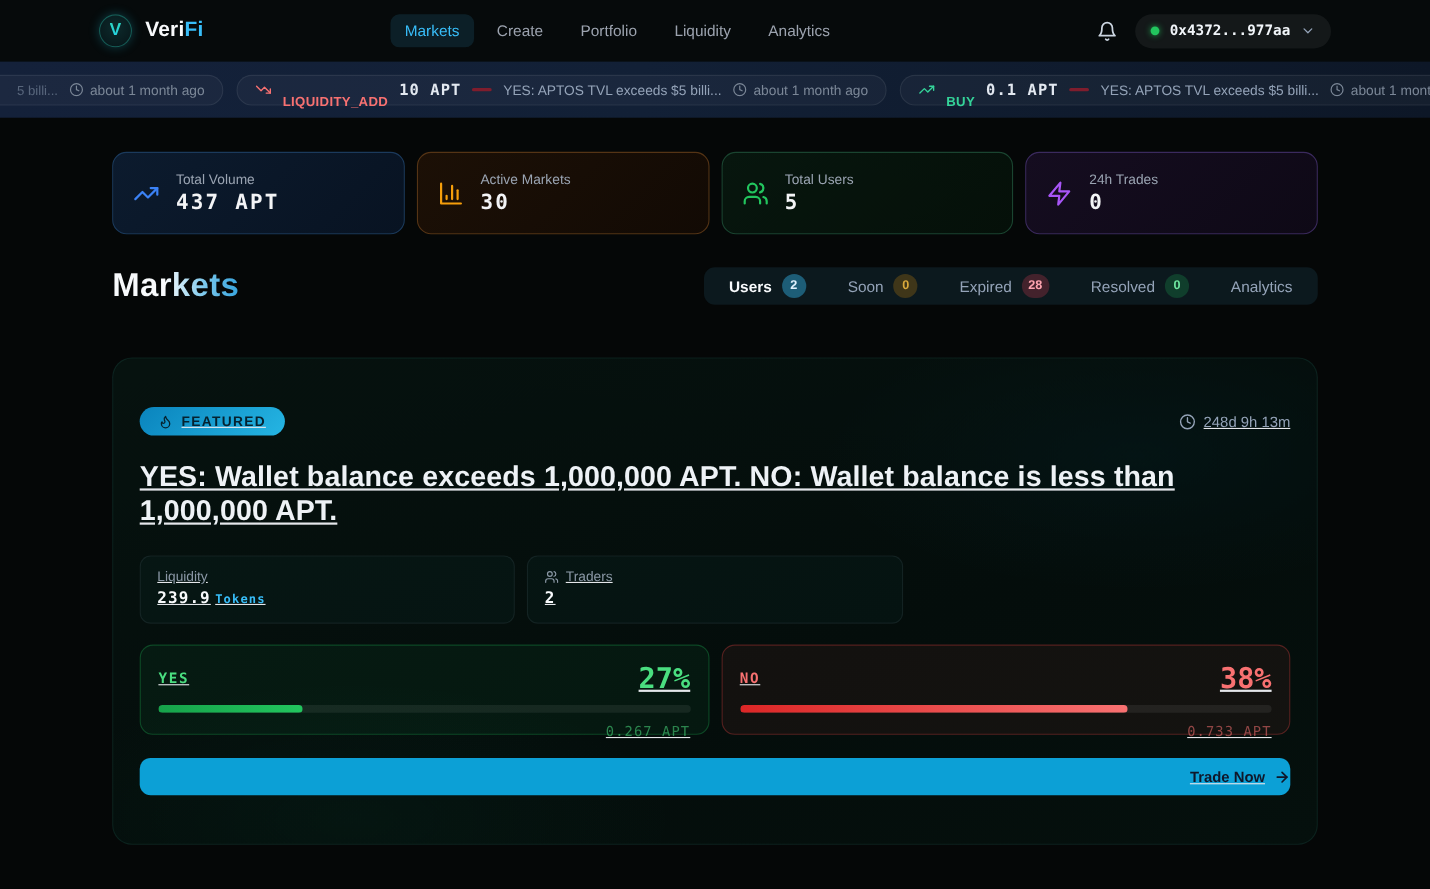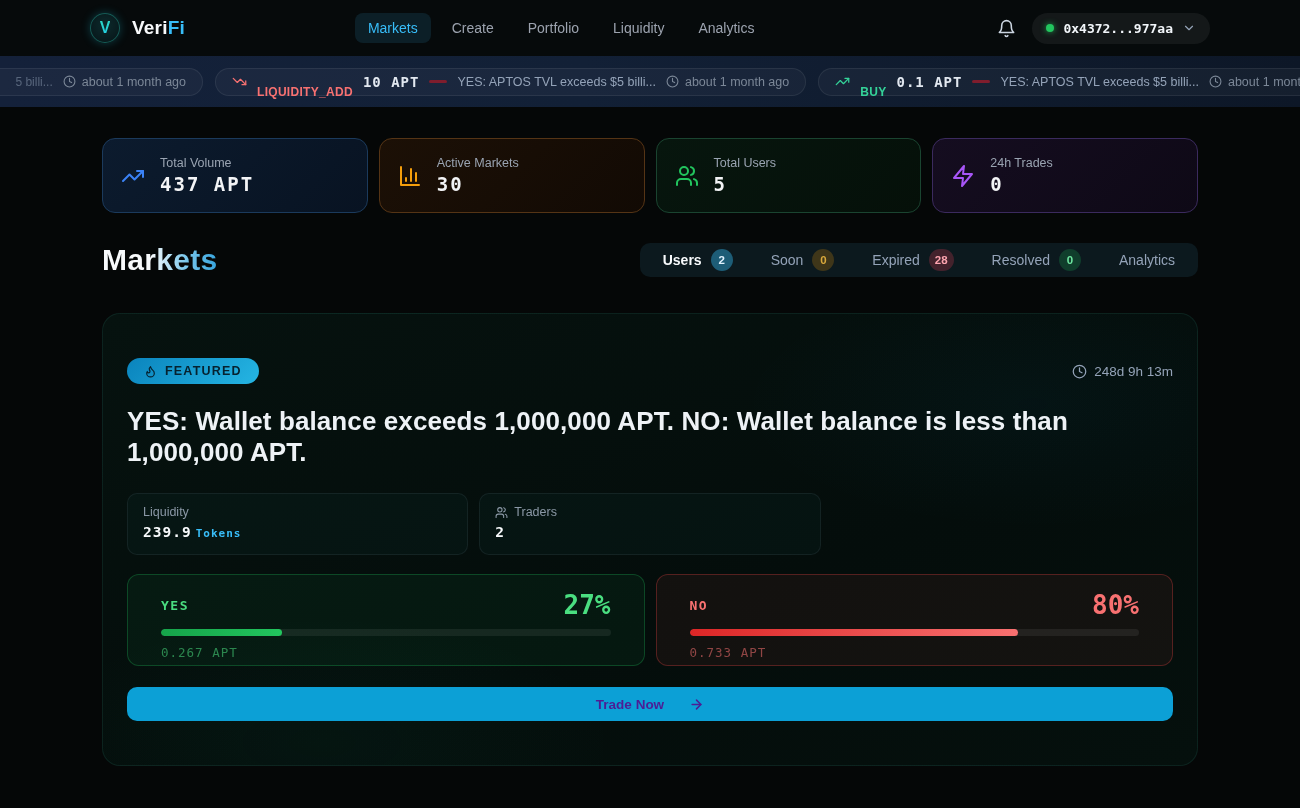--- a/index.html
+++ b/index.html
@@ -116,26 +116,27 @@
     display:flex; align-items:center; justify-content:center;
     font-size:11.5px; font-weight:700;
   }
   .b-cyan  { background:#1d5d77; color:#e0f2fe; }
   .b-amber { background:rgba(245,158,11,.22); color:#d9a93c; }
   .b-red   { background:rgba(244,63,94,.24); color:#fda4af; }
   .b-green { background:rgba(34,197,94,.22); color:#6ee7a0; }
 
   
   .featured {
-    margin-top:36px; border-radius:18px; padding:44px 24px;
+    margin-top:48px; border-radius:18px; padding:44px 24px;
     background:
       radial-gradient(420px 180px at 20% 95%, rgba(16,185,129,.05), transparent 70%),
       radial-gradient(420px 180px at 85% 20%, rgba(14,165,233,.04), transparent 70%),
       linear-gradient(160deg,#06120f 0%,#040d0b 60%,#05100d 100%);
     border:1px solid rgba(94,234,212,.09);
+    text-decoration:underline;
   }
   .feat-top { display:flex; align-items:center; justify-content:space-between; }
   .feat-badge {
     display:flex; align-items:center; gap:8px;
     background:linear-gradient(135deg,#0a84bd,#25b5e3);
     color:#06222f; font-size:12.5px; font-weight:800; letter-spacing:1.2px;
     border-radius:999px; padding:6px 17px;
   }
   .feat-badge svg { color:#06222f; }
   .countdown { display:flex; align-items:center; gap:7px; font-size:13.5px; color:#94a3b8; }
@@ -144,42 +145,42 @@
   .feat-stats { display:grid; grid-template-columns:repeat(3,1fr); gap:11px; margin-top:25px; }
   .fstat {
     height:62px; border-radius:10px; padding:11px 15px;
     background:rgba(45,212,191,.035); border:1px solid rgba(148,163,184,.1);
   }
   .fstat-label { font-size:12.5px; color:#8b98a6; display:flex; align-items:center; gap:6px; }
   .fstat-value { margin-top:5px; font-size:14.5px; font-weight:700; color:#f8fafc; letter-spacing:1px; }
   .fstat-unit { font-size:11px; font-weight:700; color:#38bdf8; margin-left:4px; }
 
   .outcomes { display:grid; grid-template-columns:1fr 1fr; gap:11px; margin-top:19px; }
-  .outcome { height:92px; border-radius:12px; padding:15px 33px; cursor:pointer; }
+  .outcome { height:82px; border-radius:12px; padding:15px 16px; cursor:pointer;text-align:right; }
   .outcome.yes { background:rgba(34,197,94,.06); border:1px solid rgba(34,197,94,.28); }
   .outcome.no  { background:rgba(239,68,68,.065); border:1px solid rgba(239,68,68,.3); }
   .o-head { display:flex; align-items:flex-start; justify-content:space-between; }
   .o-label { font-size:13px; font-weight:700; letter-spacing:1.5px; margin-top:8px; }
   .outcome.yes .o-label { color:#4ade80; }
   .outcome.no  .o-label { color:#f87171; }
   .o-pct { font-size:26px; font-weight:800; }
   .outcome.yes .o-pct { color:#4ade80; }
   .outcome.no  .o-pct { color:#f87171; }
   .o-track { margin-top:9px; height:7px; border-radius:4px; background:rgba(255,255,255,.07); overflow:hidden; }
   .o-fill { height:100%; border-radius:4px; }
   .outcome.yes .o-fill { background:linear-gradient(90deg,#16a34a,#22c55e); }
   .outcome.no  .o-fill { background:linear-gradient(90deg,#dc2626,#f87171); }
   .o-price { margin-top:9px; font-size:12.5px; letter-spacing:1px; }
   .outcome.yes .o-price { color:rgba(74,222,128,.55); }
   .outcome.no  .o-price { color:rgba(248,113,113,.55); }
 
   .trade-btn {
     margin-top:21px; width:100%; height:34px; border:none; border-radius:10px;
-    background:#0ca0d6; color:#4c1d95; font-size:13.5px; font-weight:700;
-    display:flex; align-items:center; justify-content:center; gap:25px;
+    background:#0ca0d6; color:#0f172a; font-size:13.5px; font-weight:700;
+    display:flex; align-items:center; justify-content:flex-end; gap:8px;
     cursor:pointer; font-family:"Liberation Sans", sans-serif;
   }
 
   .more-title { margin-top:39px; font-size:24px; font-weight:800; color:#e8eaee; }
 </style>
 </head>
 <body>
 
 <header>
   <div class="brand">
@@ -392,21 +393,21 @@
           <span class="o-pct mono">27%</span>
         </div>
         <div class="o-track">
           <div class="o-fill" style="width: 27%;"></div>
         </div>
         <div class="o-price mono">0.267 APT</div>
       </div>
       <div class="outcome no">
         <div class="o-head">
           <span class="o-label mono">NO</span>
-          <span class="o-pct mono">80%</span>
+          <span class="o-pct mono">38%</span>
         </div>
         <div class="o-track">
           <div class="o-fill" style="width: 73%;"></div>
         </div>
         <div class="o-price mono">0.733 APT</div>
       </div>
     </div>
 
     <button class="trade-btn">
       <span>Trade Now</span>

